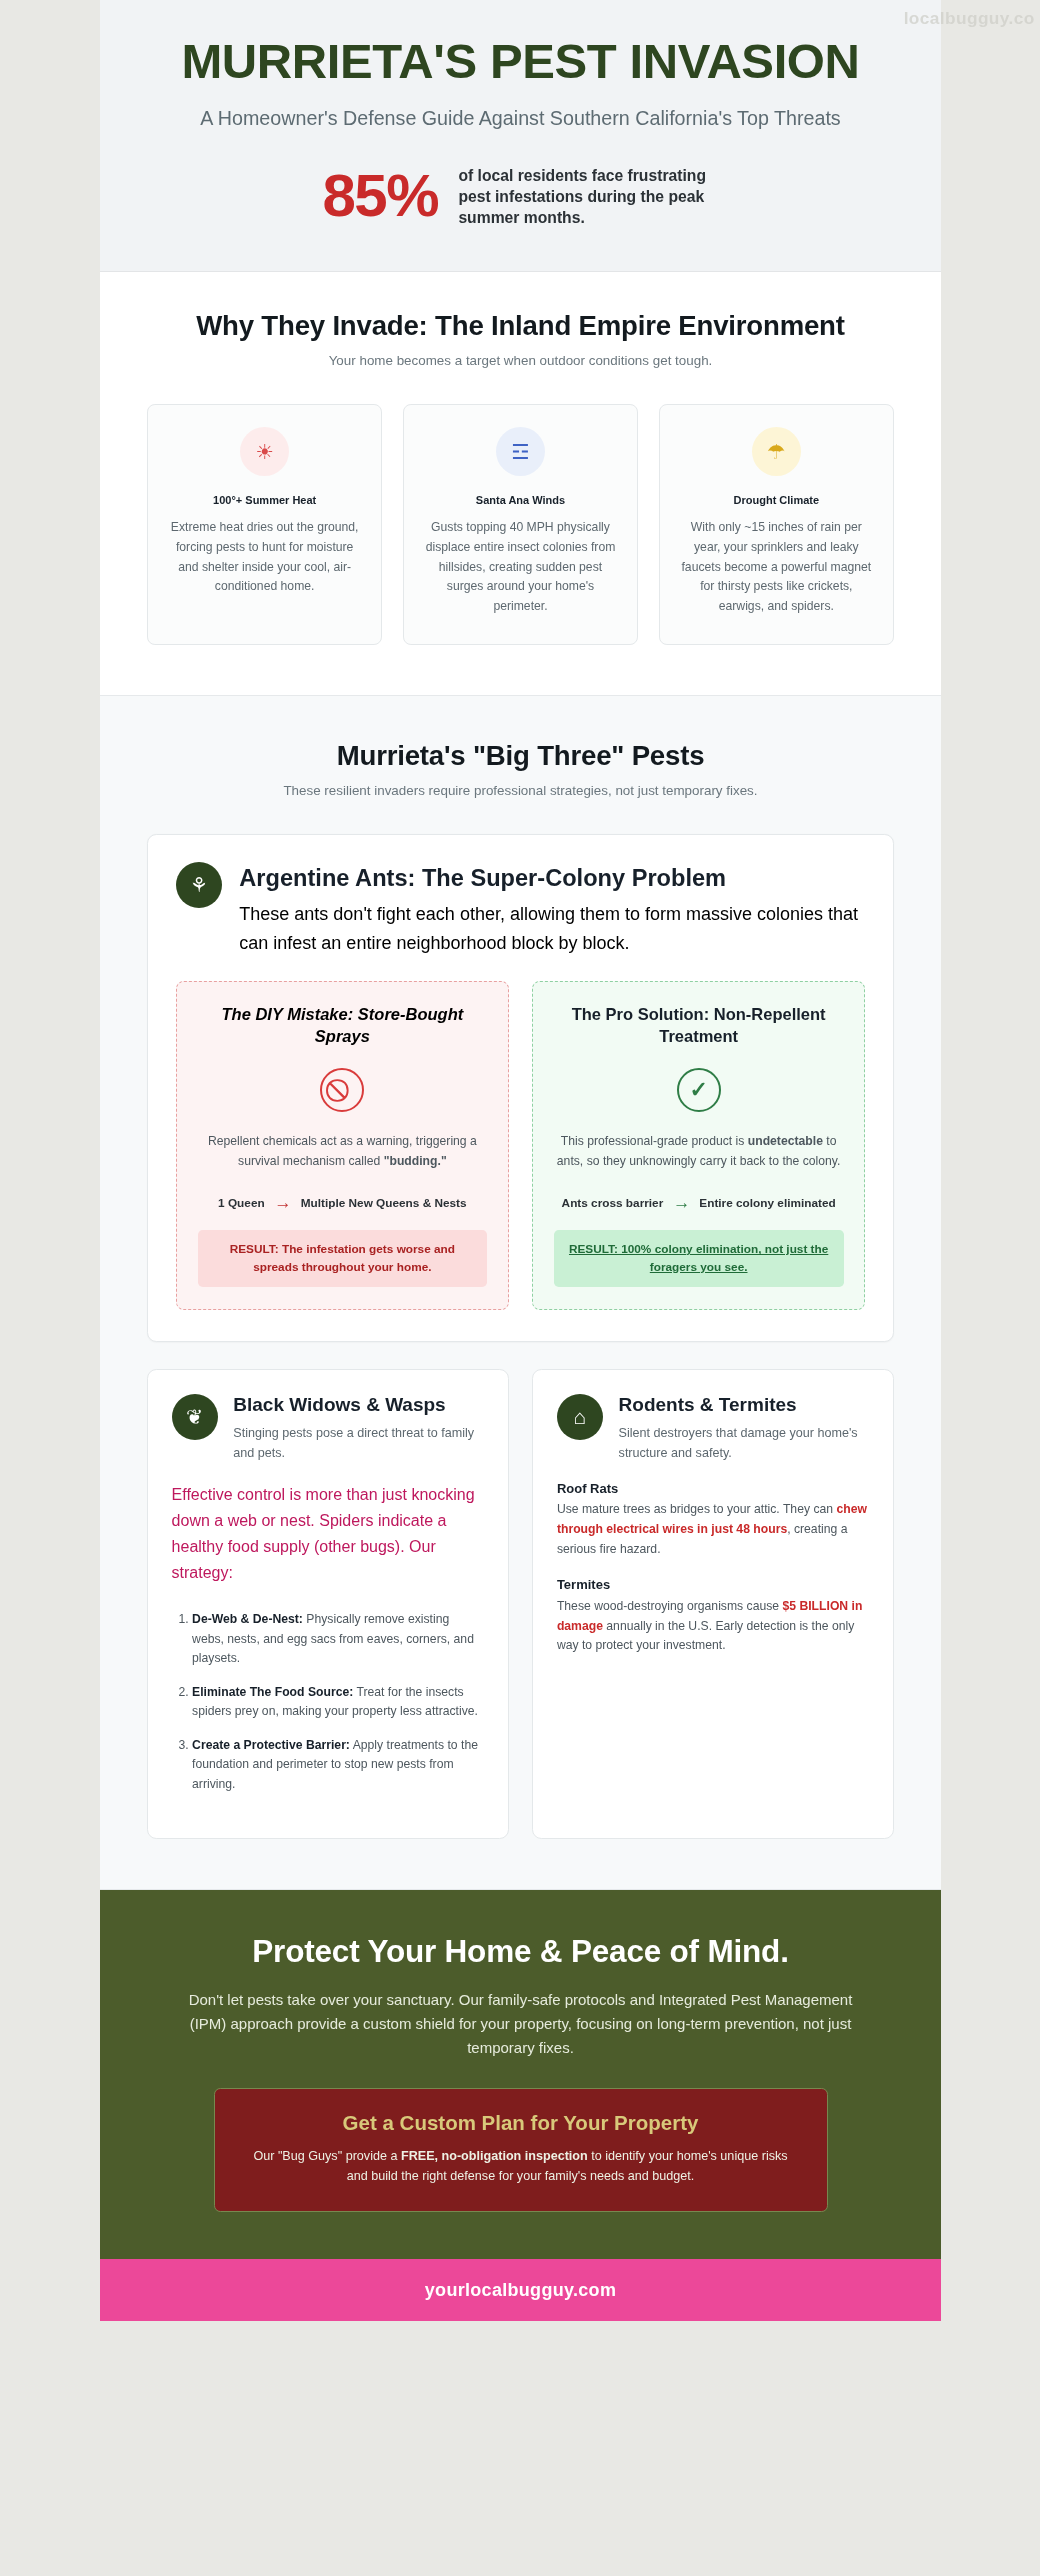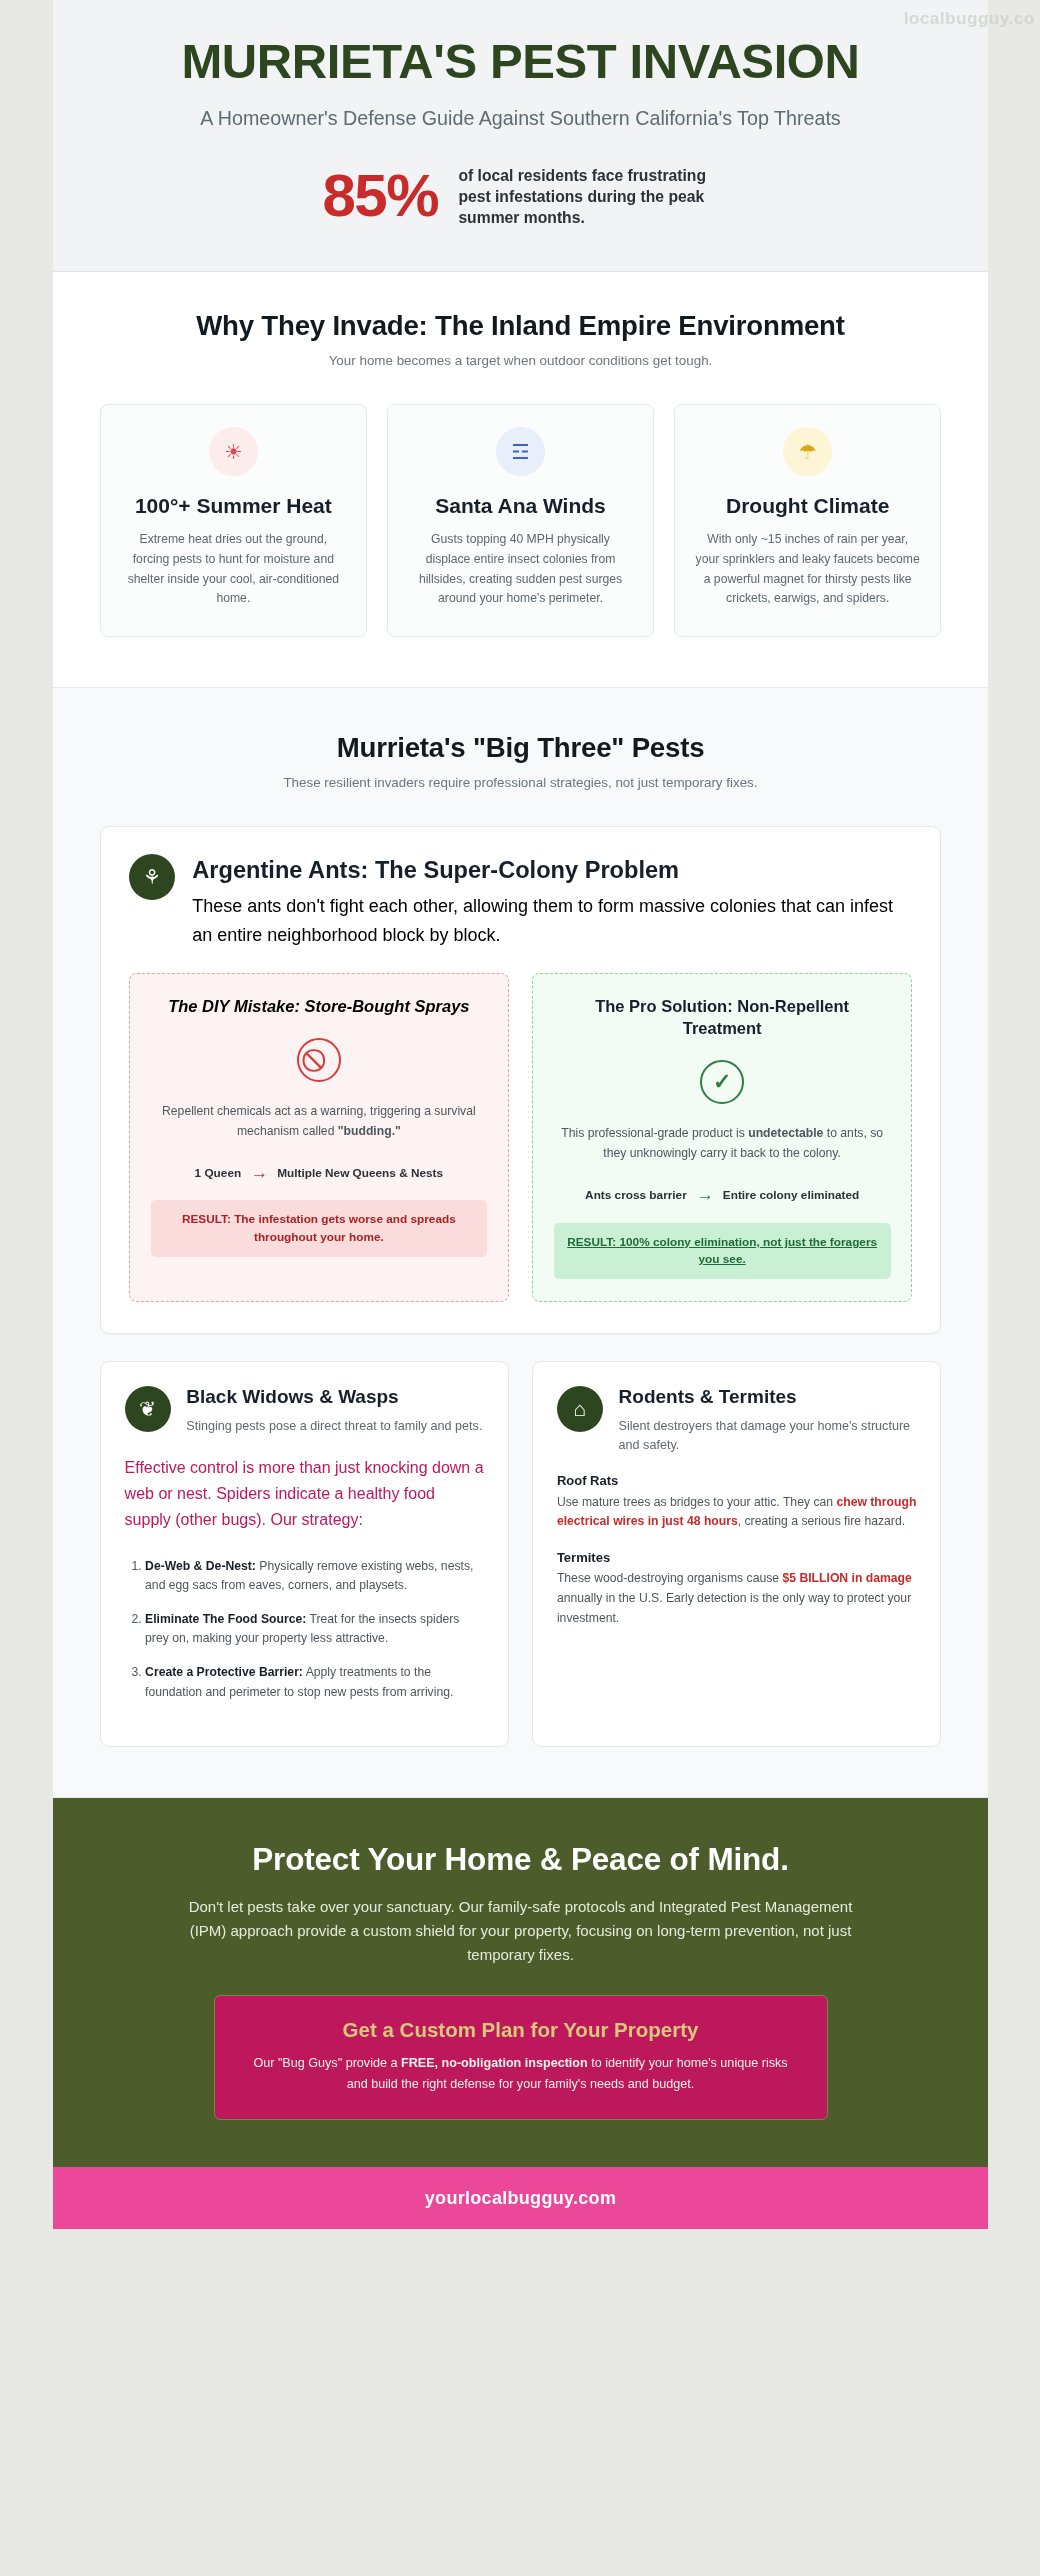--- a/index.html
+++ b/index.html
@@ -20,21 +20,21 @@
     position: absolute;
     top: 7.9px; right: 6.3px;
     font-size: 17.3px;
     color: #cfcfc9;
     font-weight: 700;
     letter-spacing: 0.4px;
     z-index: 5;
     opacity: 0.75;
   }
   .sheet {
-    width: 935px;
+    width: 841px;
     margin: 0 auto;
     background: #ffffff;
     position: relative;
     z-index: 2;
   }
 
   
   .hero {
     background: #f1f3f5;
     padding: 35px 47px 43px 47px;
@@ -115,21 +115,21 @@
     border-radius: 50%;
     margin: 0 auto 17.3px auto;
     display: flex; align-items: center; justify-content: center;
     font-size: 20.5px;
   }
   .circ.red   { background: #fdecec; color: #d94a4a; }
   .circ.blue  { background: #e9effa; color: #3f63c4; }
   .circ.yellow{ background: #fdf5d6; color: #d9a91b; }
   .card h3 {
     margin: 0 0 12.6px 0;
-    font-size: 21px;
+    font-size: 11px;
     font-weight: 700;
     color: #17202a;
   }
   .card p {
     margin: 0;
     font-size: 12.2px;
     line-height: 1.62;
     color: #5d686f;
   }
 
@@ -260,21 +260,21 @@
     font-size: 31.5px; font-weight: 800; letter-spacing: -0.2px;
   }
   .cta > p {
     margin: 0 auto;
     max-width: 677px;
     font-size: 15px; line-height: 1.6; color: #e6ebdc;
   }
   .cta-box {
     margin: 28px auto 0 auto;
     max-width: 614px;
-    background: #be185d;
+    background: #7f1d1d;
     border: 0.8px solid #77884f;
     border-radius: 6.3px;
     padding: 22px 27px 25px 27px;
   }
   .cta-box h3 {
     margin: 0 0 11px 0;
     font-size: 20.5px; font-weight: 800; color: #d8c97a;
   }
   .cta-box p { margin: 0; font-size: 12.6px; line-height: 1.62; color: #eef1e4; }
   .footer {

